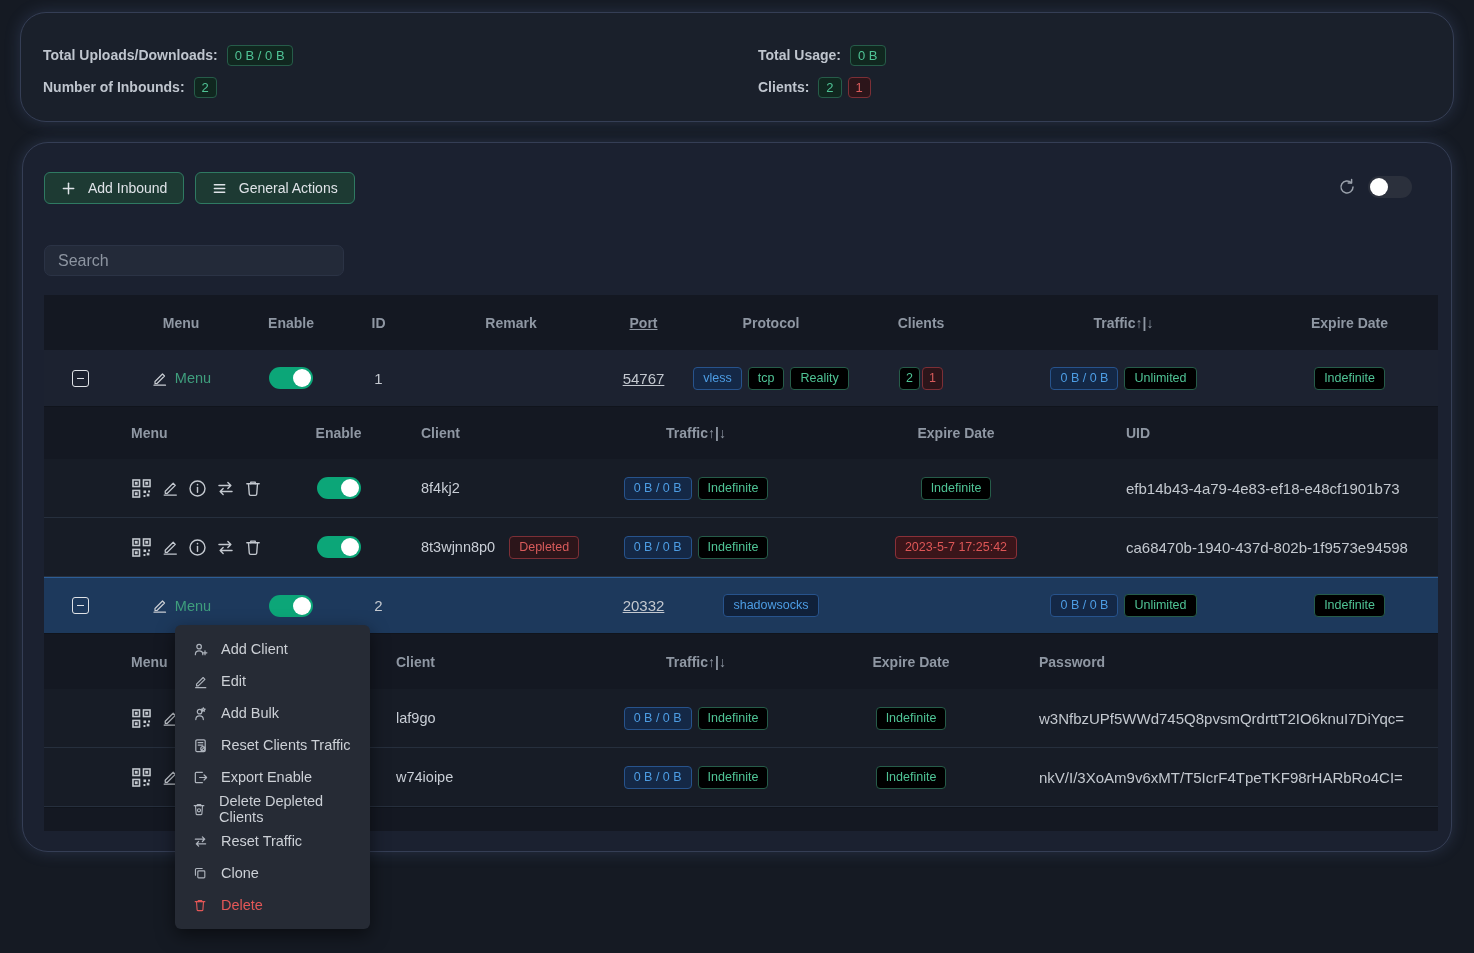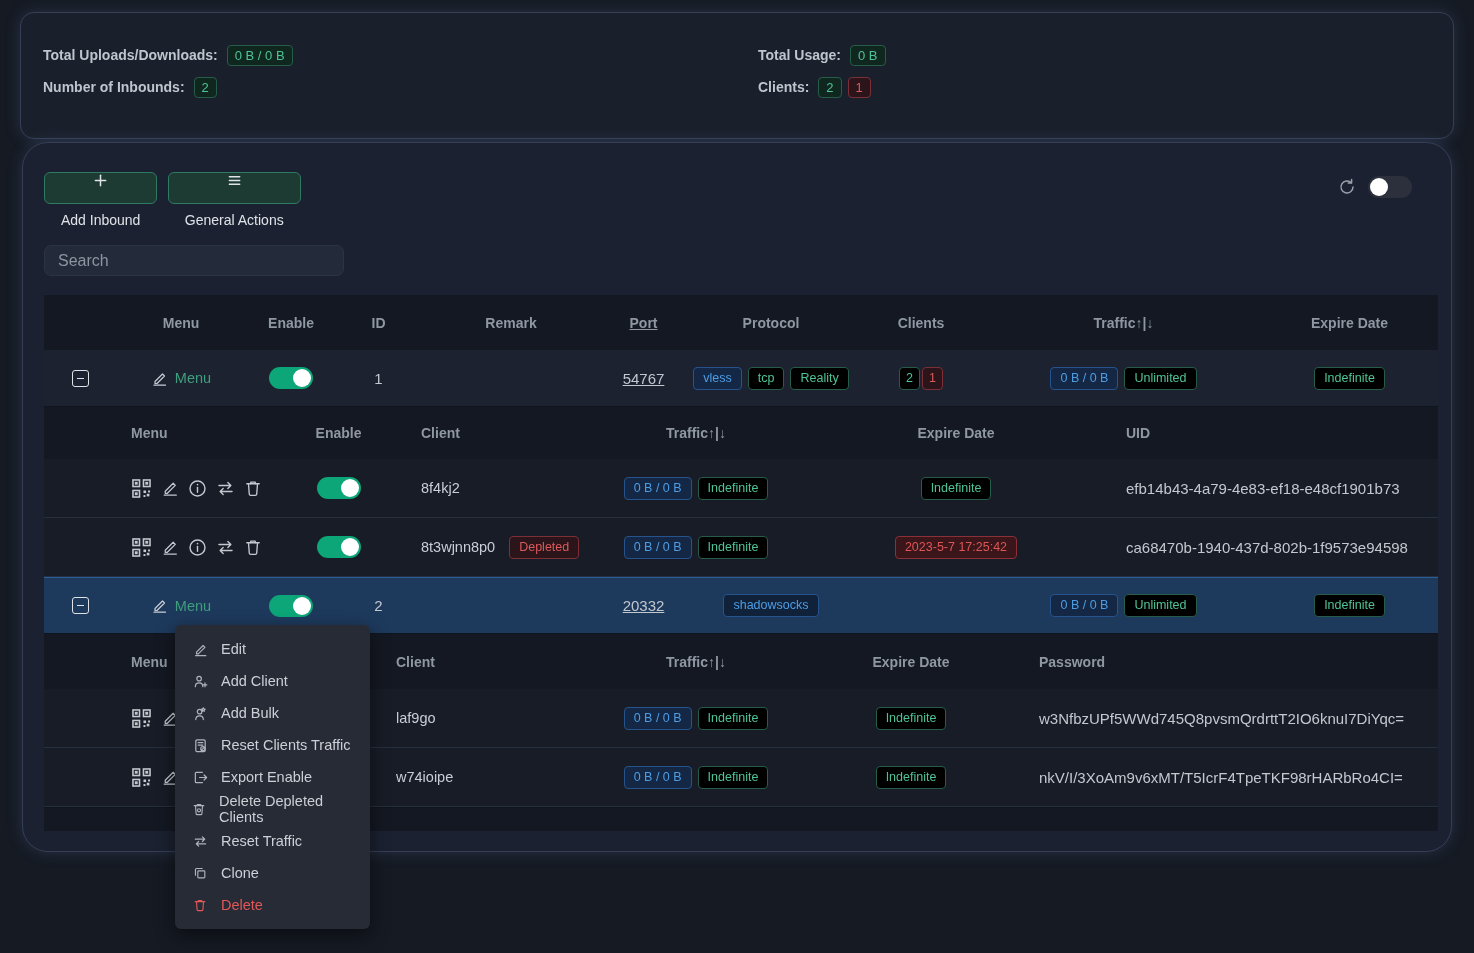--- a/index.html
+++ b/index.html
@@ -11,35 +11,35 @@
     position:relative;
     overflow:hidden;
   }
   .card {
     position:absolute;
     background:#1a202b;
     border:1px solid #353e55;
     box-shadow:0 0 16px rgba(110,135,200,.22);
   }
   
-  #stats-card { left:20px; top:12px; width:1434px; height:127px; border-radius:14px; padding:30px 22px 0; }
+  #stats-card { left:20px; top:12px; width:1434px; height:110px; border-radius:26px; padding:30px 22px 0; }
   .stats-row { display:flex; align-items:center; height:24px; margin-bottom:8px; }
   .stats-label { font-size:14px; font-weight:700; color:#bfc5ce; margin-right:9px; }
   .stats-col-right { position:absolute; left:737px; top:30px; }
   .badge { display:inline-block; font-size:13px; line-height:17px; padding:1px 7px; border-radius:4px; border:1px solid; margin-right:6px; }
   .b-green { color:#4fc395; background:#10271f; border-color:#265c49; }
   .b-red   { color:#d85b5b; background:#2c151a; border-color:#7c2f36; }
   
   #main-card { left:22px; top:142px; width:1430px; height:710px; border-radius:26px; background:#1b2130; }
   
   .toolbar { position:absolute; left:21px; top:29px; right:21px; height:32px; }
   .btn {
-    display:inline-flex; align-items:center; gap:24px; height:32px; padding:0 16px;
+    display:inline-flex; align-items:center; gap:12px; height:32px; padding:0 16px;
     background:#1d3a33; border:1px solid #2f7a62; border-radius:6px;
-    color:#dfe3e8; font-size:14px; cursor:pointer; margin-right:6px;flex-direction:column;
+    color:#dfe3e8; font-size:14px; cursor:pointer; margin-right:6px;
   }
   .toolbar-right { position:absolute; right:18px; top:4px; display:flex; align-items:center; gap:12px; }
   
   .toggle { position:relative; width:44px; height:22px; border-radius:11px; background:#2b303c; cursor:pointer; flex:none; }
   .toggle .knob { position:absolute; top:2px; left:2px; width:18px; height:18px; border-radius:50%; background:#fff; }
   .toggle.on { background:#0ca678; }
   .toggle.on .knob { left:auto; right:2px; }
   
   .search-wrap { position:absolute; left:21px; top:102px; }
   .search-input {
@@ -527,37 +527,37 @@
       <div class="n-pass cell-l mono-id">nkV/I/3XoAm9v6xMT/T5IcrF4TpeTKF98rHARbRo4CI=</div>
     </div>
 
     <div class="tfoot"></div>
   </div>
 </div>
 
 <div id="context-menu">
   <div class="cm-item">
     <span class="ic">
-      <svg width="15" height="15" viewBox="0 0 17 17" stroke="currentColor" stroke-width="1.3" fill="none" stroke-linecap="round" stroke-linejoin="round">
-          <path d="M4 11.5 L11.5 4 l2 2 L6 13.5 H4 z"></path>
-          <line x1="3" y1="15.5" x2="14.5" y2="15.5"></line>
-        </svg>
-    </span>
-    <span>Edit</span>
-  </div>
-  <div class="cm-item">
-    <span class="ic">
       <svg width="15" height="15" viewBox="0 0 16 16" stroke="currentColor" stroke-width="1.3" fill="none" stroke-linecap="round" stroke-linejoin="round">
           <circle cx="6.5" cy="5" r="2.4"></circle>
           <path d="M2.5 13.5 c0-2.3 1.8-4 4-4 s4 1.7 4 4"></path>
           <line x1="12.8" y1="9.5" x2="12.8" y2="13.5"></line>
           <line x1="10.8" y1="11.5" x2="14.8" y2="11.5"></line>
         </svg>
     </span>
     <span>Add Client</span>
+  </div>
+  <div class="cm-item">
+    <span class="ic">
+      <svg width="15" height="15" viewBox="0 0 17 17" stroke="currentColor" stroke-width="1.3" fill="none" stroke-linecap="round" stroke-linejoin="round">
+          <path d="M4 11.5 L11.5 4 l2 2 L6 13.5 H4 z"></path>
+          <line x1="3" y1="15.5" x2="14.5" y2="15.5"></line>
+        </svg>
+    </span>
+    <span>Edit</span>
   </div>
   <div class="cm-item">
     <span class="ic">
       <svg width="15" height="15" viewBox="0 0 16 16" stroke="currentColor" stroke-width="1.3" fill="none" stroke-linecap="round" stroke-linejoin="round">
           <circle cx="7" cy="6" r="2.4"></circle>
           <path d="M3 14.5 c0-2.3 1.8-4 4-4 s4 1.7 4 4"></path>
           <path d="M11 2 l.6 1.2 1.3.2-.95.9.2 1.3L11 5l-1.15.6.2-1.3-.95-.9 1.3-.2z"></path>
         </svg>
     </span>
     <span>Add Bulk</span>

